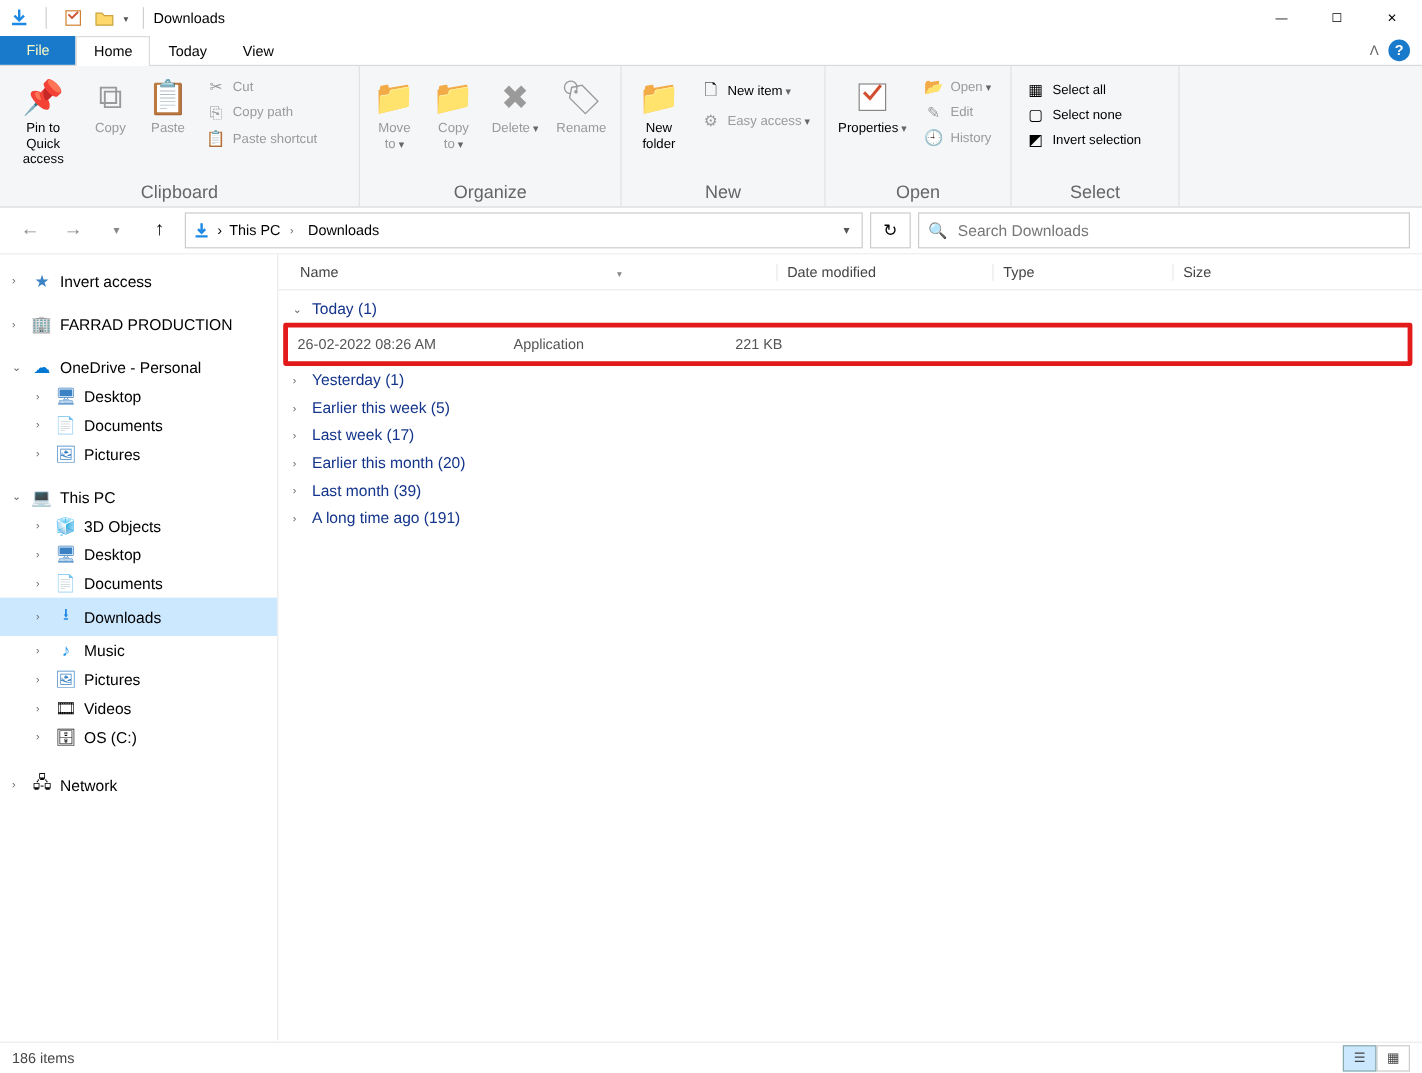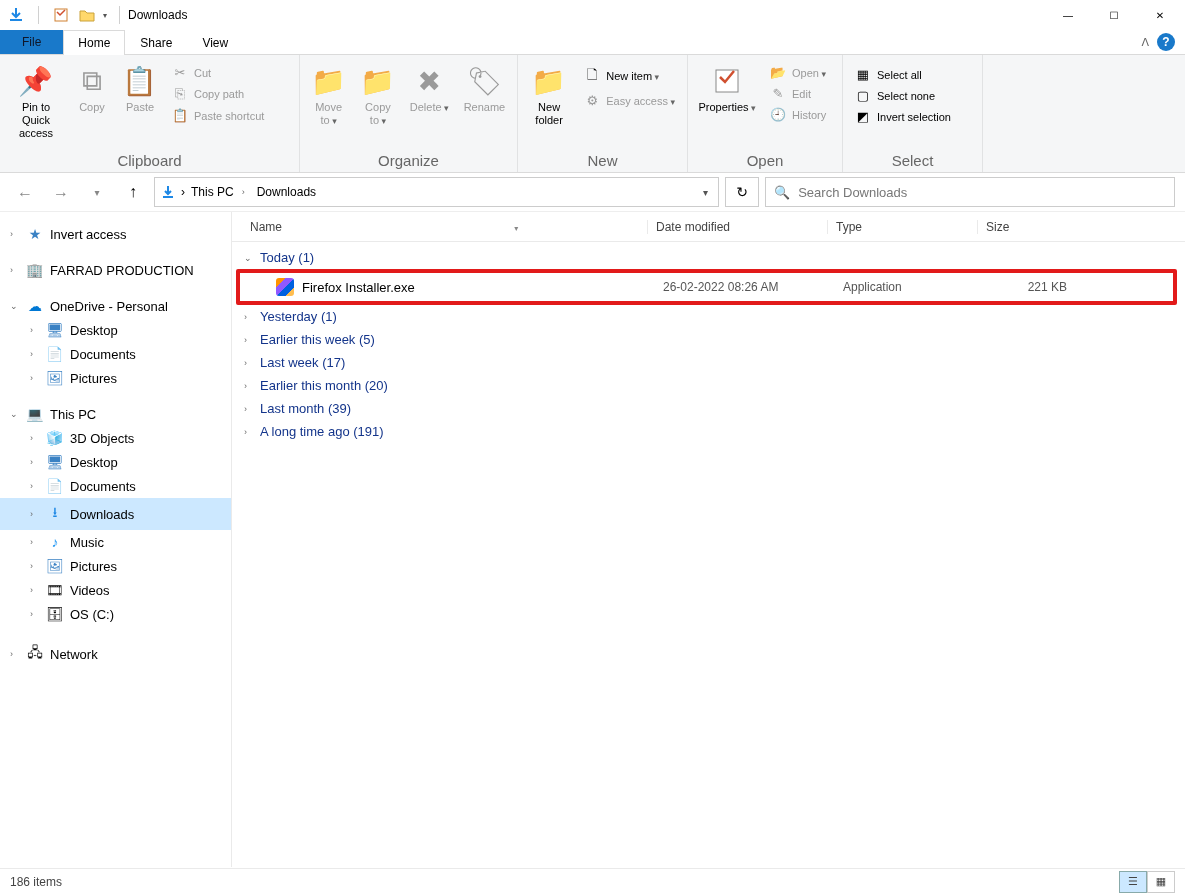--- a/index.html
+++ b/index.html
@@ -9,21 +9,21 @@
 .titlebar { height: 30px; display: flex; align-items: center; padding: 0 2px; background: #fff; }
 .titlebar .qat { display: flex; align-items: center; gap: 6px; padding-left: 4px; }
 .qat-icon { width: 20px; height: 20px; display: flex; align-items: center; justify-content: center; }
 .titlebar .sep { width: 1px; height: 18px; background: #d0d0d0; margin: 0 6px; }
 .titlebar .title { padding-left: 2px; font-size: 12px; }
 .titlebar .wincontrols { margin-left: auto; display: flex; }
 .wincontrols div { width: 46px; height: 30px; display: flex; align-items: center; justify-content: center; font-size: 10px; font-family: "Segoe MDL2 Assets", Arial; }
 
 
 .tabstrip { height: 25px; display: flex; align-items: stretch; border-bottom: 1px solid #dadada; background: #fff; position:relative; }
-.tabstrip .file { background: #1979ca; color: #0f172a; padding: 0 22px; display: flex; align-items: center; font-size: 12px; }
+.tabstrip .file { background: #1979ca; color: #fef9c3; padding: 0 22px; display: flex; align-items: center; font-size: 12px; }
 .tabstrip .tab { padding: 0 14px; display: flex; align-items: center; font-size: 12px; border: 1px solid transparent; border-bottom: none; }
 .tabstrip .tab.active { border-color: #dadada; background: #fff; position: relative; top: 1px; margin-top: -1px; }
 .tabstrip .right { margin-left:auto; display:flex; align-items:center; gap:8px; padding-right:10px; }
 .help-circle { width:18px; height:18px; border-radius:50%; background:#1979ca; color:#fff; font-weight:bold; font-size:12px; display:flex; align-items:center; justify-content:center; }
 
 
 .ribbon { height: 118px; background: #f5f6f7; border-bottom: 1px solid #dadada; display: flex; }
 .group { border-right: 1px solid #e1e2e3; display: flex; flex-direction: column; }
 .group-body { flex: 1; display: flex; align-items: flex-start; padding: 4px 6px 0 6px; gap: 4px; }
 .group-label { text-align: center; font-size: 15px; color: #666; padding-bottom: 3px; }
@@ -115,21 +115,21 @@
   <div class="wincontrols">
     <div>—</div>
     <div>☐</div>
     <div>✕</div>
   </div>
 </div>
 
 <div class="tabstrip">
   <div class="file">File</div>
   <div class="tab active">Home</div>
-  <div class="tab">Share</div>
+  <div class="tab">Today</div>
   <div class="tab">View</div>
   <div class="right">
     <span style="font-size:11px;color:#666;">ᐱ</span>
     <span class="help-circle">?</span>
   </div>
 </div>
 
 <div class="ribbon">
 
   <div class="group" style="width:300px;">
@@ -385,24 +385,20 @@
       <div class="col-type">Type</div>
       <div class="col-size">Size</div>
     </div>
     <div class="filelist">
       <div class="grouprow">
           <span class="gchev">⌄</span>
           <span>Today (1)</span>
         </div>
       <div class="highlight-box">
         <div class="filerow">
-          <div class="fname">
-              <span class="ffx-ic"></span>
-              <span>Firefox Installer.exe</span>
-            </div>
           <div class="fdate">26-02-2022 08:26 AM</div>
           <div class="ftype">Application</div>
           <div class="fsize">221 KB</div>
         </div>
       </div>
       <div class="grouprow">
           <span class="gchev">›</span>
           <span>Yesterday (1)</span>
         </div>
       <div class="grouprow">

